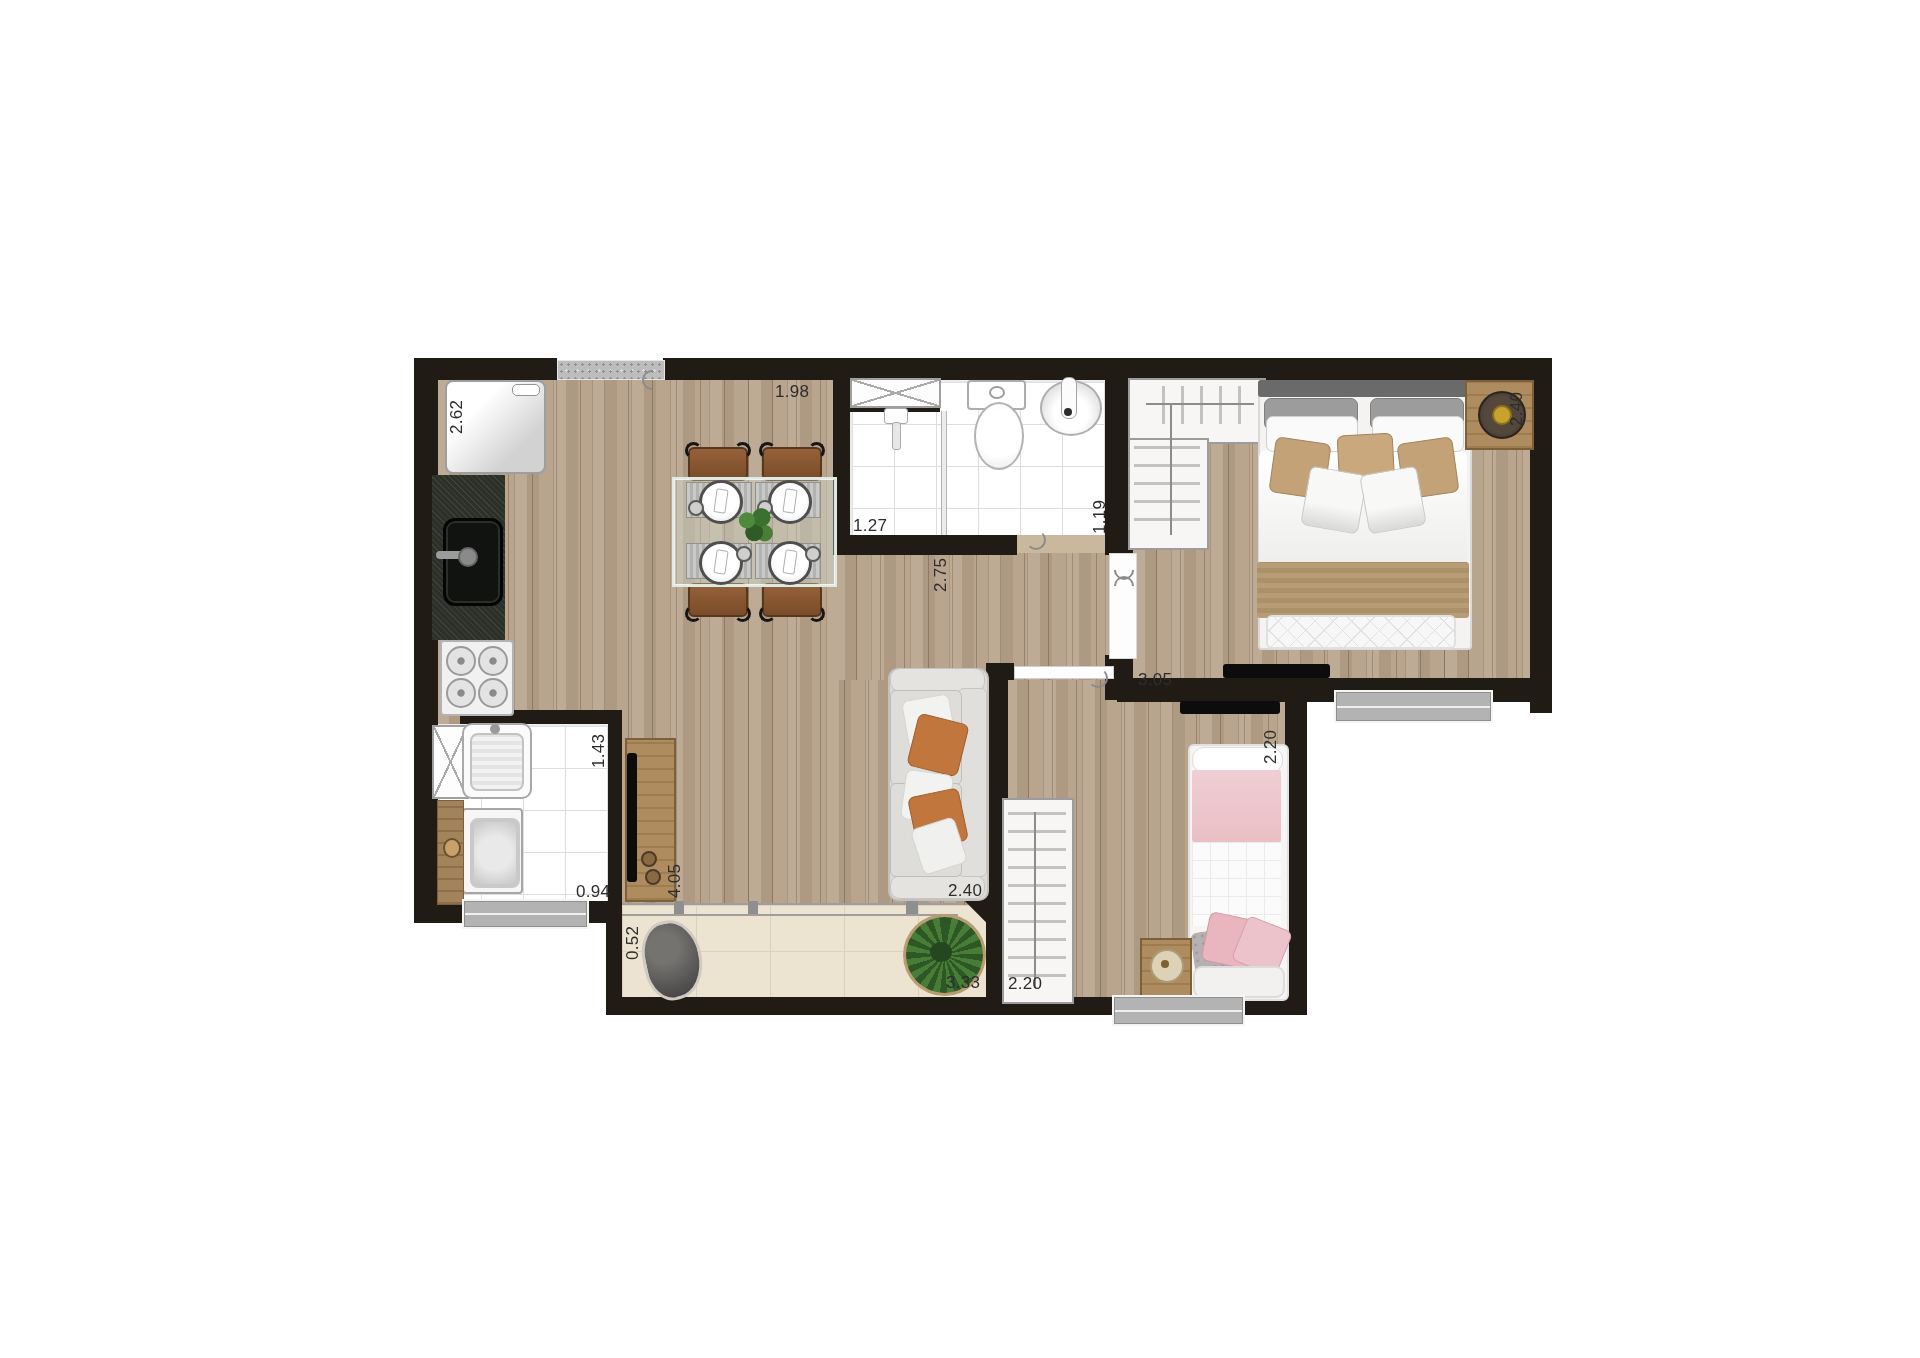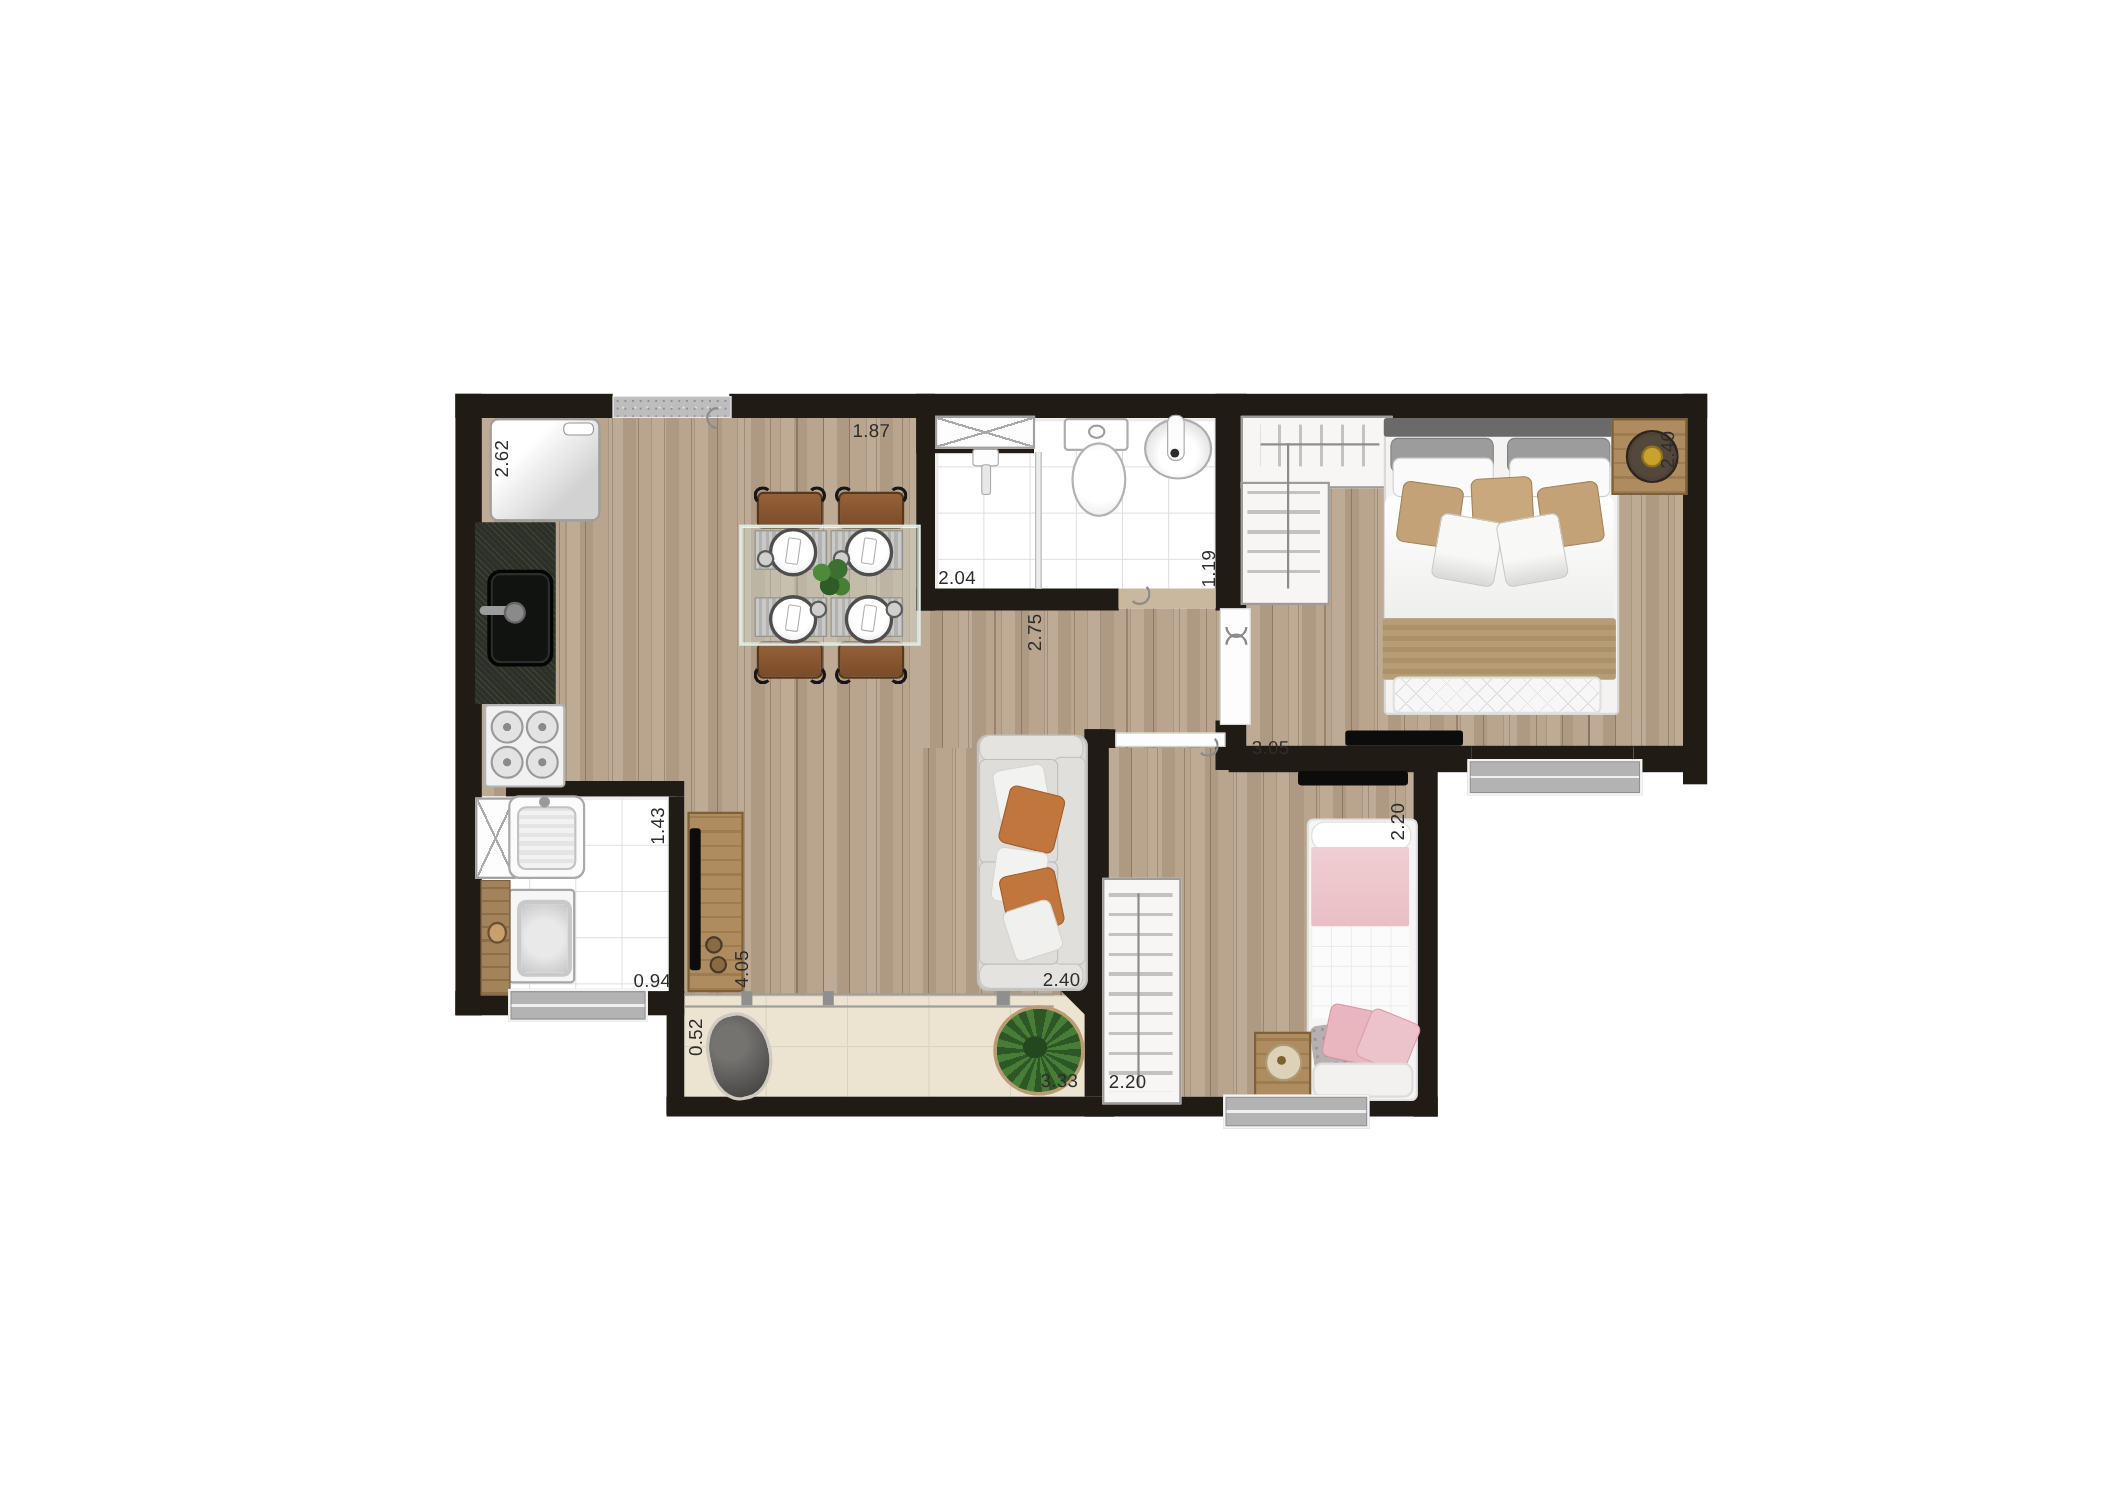--- a/index.html
+++ b/index.html
@@ -223,22 +223,22 @@
 
   <div class="abs" style="left:622px;top:903px;width:336px;height:9px;border-top:2px solid #9e9e9e;border-bottom:2px solid #9e9e9e"></div>
   <div class="abs" style="left:674px;top:901px;width:10px;height:13px;background:#8f8f8f"></div>
   <div class="abs" style="left:748px;top:901px;width:10px;height:13px;background:#8f8f8f"></div>
   <div class="abs" style="left:906px;top:901px;width:12px;height:13px;background:#8f8f8f"></div>
   <div class="abs" style="left:643px;top:920px;width:53px;height:74px;border-radius:48% 52% 55% 45%;background:radial-gradient(circle at 38% 32%,#757370 25%,#535150 70%,#403e3c);border:3px solid #cfcbc2;transform:rotate(-12deg)"></div>
   <div class="abs" style="left:903px;top:914px;width:77px;height:76px;border-radius:50%;background:repeating-conic-gradient(#2d5826 0 11deg,#477d37 11deg 22deg);border:3px solid #b89c72"></div>
   <div class="abs" style="left:930px;top:942px;width:22px;height:20px;background:#24471f;border-radius:50%"></div>
 
   <span class="dim v" style="left:448px;top:388px;width:20px;height:46px">2.62</span>
-  <span class="dim" style="left:775px;top:383px">1.87</span>
-  <span class="dim" style="left:853px;top:517px">2.04</span>
+  <span class="dim" style="left:775px;top:383px">1.98</span>
+  <span class="dim" style="left:853px;top:517px">1.27</span>
   <span class="dim v" style="left:1091px;top:492px;width:20px;height:42px">1.19</span>
   <span class="dim v" style="left:932px;top:550px;width:20px;height:42px">2.75</span>
   <span class="dim v" style="left:1508px;top:382px;width:20px;height:44px">2.40</span>
   <span class="dim" style="left:1138px;top:671px">3.05</span>
   <span class="dim v" style="left:590px;top:726px;width:20px;height:42px">1.43</span>
   <span class="dim" style="left:576px;top:883px">0.94</span>
   <span class="dim v" style="left:666px;top:854px;width:20px;height:44px">4.05</span>
   <span class="dim" style="left:948px;top:882px">2.40</span>
   <span class="dim v" style="left:624px;top:920px;width:18px;height:40px">0.52</span>
   <span class="dim" style="left:946px;top:974px">3.33</span>

